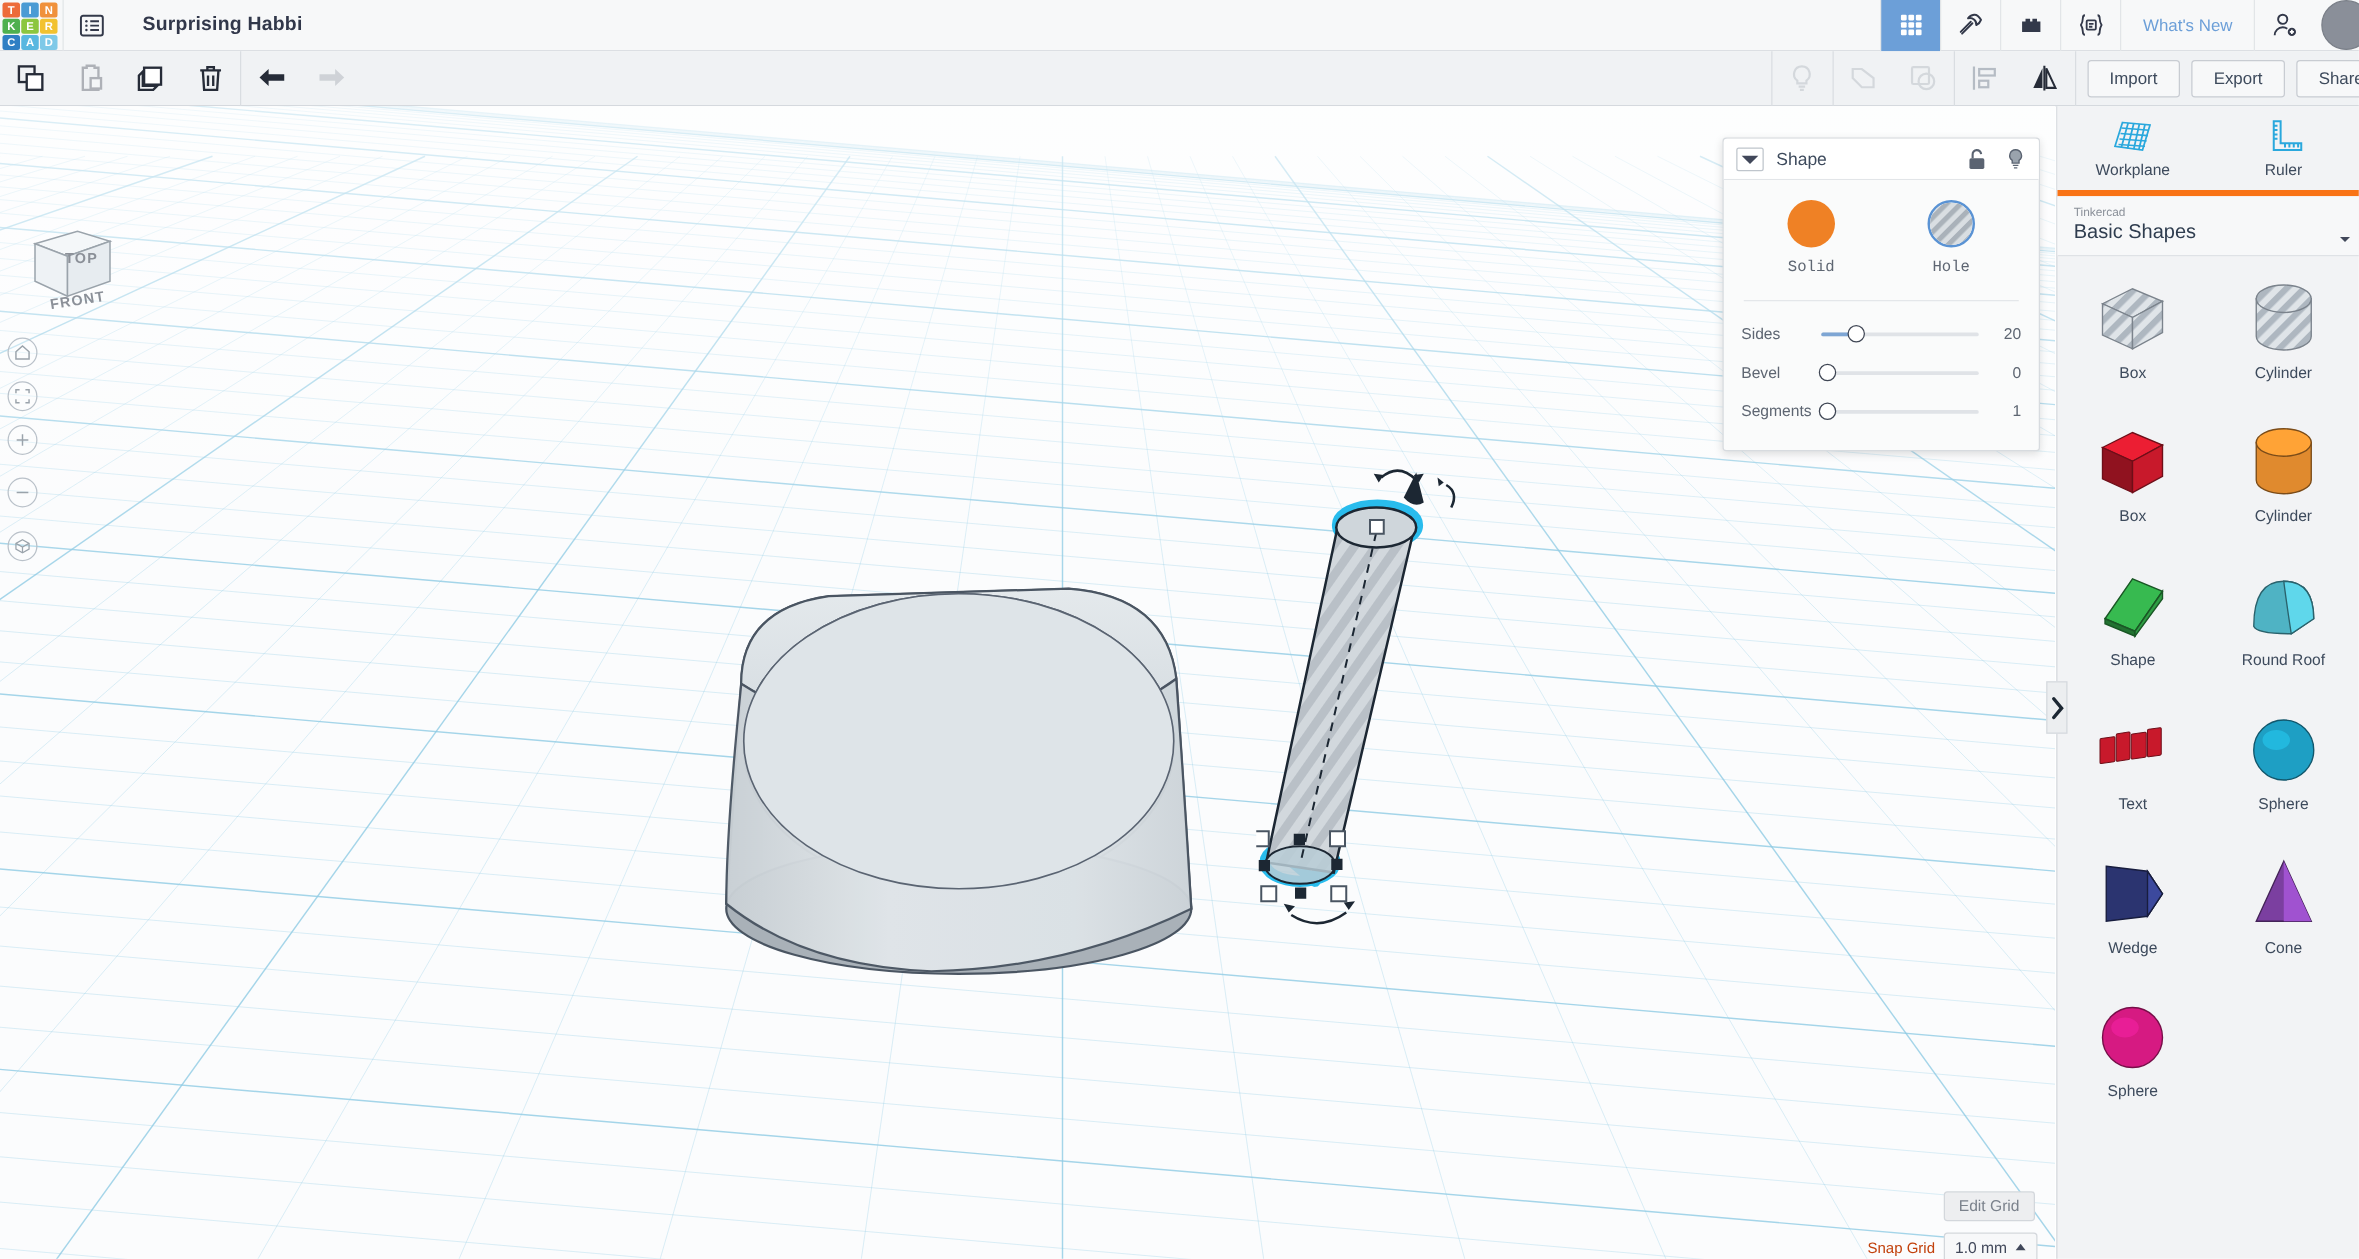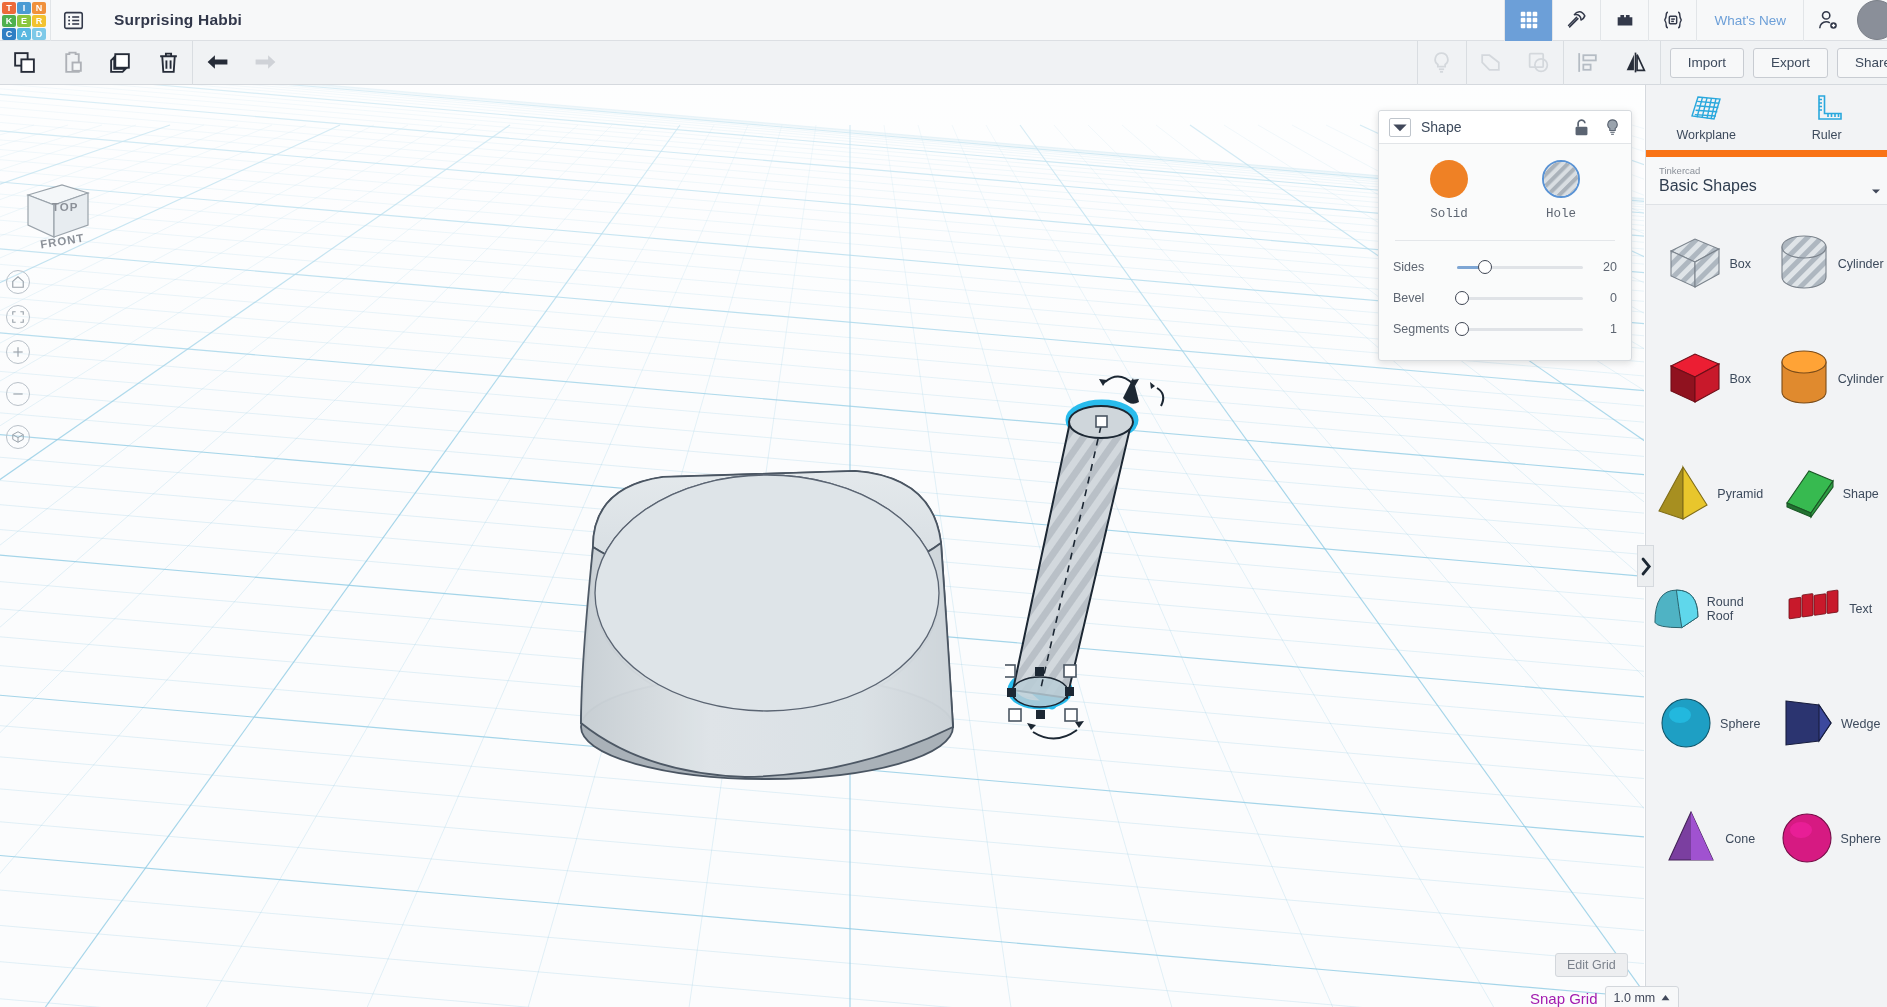--- a/index.html
+++ b/index.html
@@ -78,45 +78,45 @@
   .sl-track { flex:1; position:relative; height:16px; }
   .sl-bar { position:absolute; left:0; top:7px; width:100%; height:3px; background:#e0e3e7; border-radius:2px; }
   .sl-fill { position:absolute; left:0; top:7px; height:3px; background:#7ea6d4; border-radius:2px; }
   .sl-knob { position:absolute; top:1px; width:14px; height:14px; border:1.8px solid #3f4654;
     border-radius:50%; background:#fff; cursor:pointer; }
   .sl-val { width:34px; text-align:right; font-size:12.5px; color:#5e6672; }
 
   
   .sidebar { position:absolute; left:1645px; top:85px; width:242px; height:922px;
     background:#f2f3f5; border-left:1px solid #d5d9de; }
-  .tools-row { display:flex; height:72px; border-bottom:7px solid #f97316; background:#f2f3f5; }
+  .tools-row { display:flex; height:72px; border-bottom:5px solid #f97316; background:#f2f3f5; }
   .tool { flex:1; display:flex; flex-direction:column; align-items:center;
     justify-content:center; gap:5px; cursor:pointer; }
   .tool svg { width:34px; height:30px; }
   .tool span { font-size:12.5px; color:#3d4a5c; }
   .collection { padding:8px 13px 9px; background:#f7f8f9; border-bottom:1px solid #dfe2e6; position:relative; }
   .coll-sup { font-size:9.5px; color:#8a9099; }
   .coll-name { font-size:16px; color:#2f3d4f; margin-top:1px; }
   .coll-caret { position:absolute; right:5px; top:28px; }
   .shapes-grid { display:grid; grid-template-columns:1fr 1fr; }
-  .shape-cell { height:115px; display:flex; align-items:center;
+  .shape-cell { height:115px; display:flex; flex-direction:column; align-items:center;
     justify-content:center; cursor:pointer; }
   .shape-cell svg { width:68px; height:68px; }
   .shape-cell span { font-size:12.5px; color:#3d4a5c; margin-top:2px; }
   .panel-toggle { position:absolute; left:1637px; top:545px; width:17px; height:42px;
     background:#eceef0; border:1px solid #d5d9de; display:flex; align-items:center;
     justify-content:center; cursor:pointer; z-index:6; }
 
   
   .editgrid { position:absolute; left:1555px; top:953px; height:24px; padding:0 11px;
     background:#edeef0; border:1px solid #d3d7dc; border-radius:3px; font-size:12.5px;
     color:#7b828c; display:flex; align-items:center; cursor:pointer; z-index:5; }
   .snaprow { position:absolute; left:1494px; top:986px; display:flex; align-items:center;
     gap:7px; z-index:5; }
-  .snap-label { font-size:15px; color:#a21caf;margin-left:36px; }
+  .snap-label { font-size:12px; color:#c2410c; }
   .snap-sel { height:24px; padding:0 8px; background:#f7f8f9; border:1px solid #d3d7dc;
     border-radius:3px; font-size:12.5px; color:#41485a; display:flex; align-items:center;
     gap:6px; cursor:pointer; }
 </style>
 </head>
 <body>
 
 <div class="topbar">
   <div class="logo" id="logo">
       <span style="background: rgb(237, 107, 58);">T</span>
@@ -754,27 +754,20 @@
       </div>
       <div class="shape-cell">
         <svg viewBox="0 0 68 68" stroke-width="1.1">
           <path d="M12 18 H56 V48 A22 11 0 0 1 12 48 Z" fill="#e08a2e" stroke="#7b4c19"></path>
           <ellipse cx="34" cy="18" rx="22" ry="11" fill="#ffa336" stroke="#7b4c19"></ellipse>
         </svg>
         <span>Cylinder</span>
       </div>
       <div class="shape-cell">
         <svg viewBox="0 0 68 68" stroke-width="1.1">
-          <path d="M34 8 10 52 34 60Z" fill="#a78f20" stroke="#806d18"></path>
-          <path d="M34 8 58 46 34 60Z" fill="#e8c62c" stroke="#806d18"></path>
-        </svg>
-        <span>Pyramid</span>
-      </div>
-      <div class="shape-cell">
-        <svg viewBox="0 0 68 68" stroke-width="1.1">
           <path d="M12 44 34 12 58 22 36 54Z" fill="#37ba50" stroke="#1a5725"></path>
           <path d="M12 44 36 54 36 58 12 48Z" fill="#227231" stroke="#1a5725"></path>
           <path d="M36 54 58 22 58 28 36 58Z" fill="#2f9e44" stroke="#1a5725"></path>
         </svg>
         <span>Shape</span>
       </div>
       <div class="shape-cell">
         <svg viewBox="0 0 68 68" stroke-width="1.1">
           <path d="M10 50 Q10 14 34 14 Q58 14 58 44 L40 56 Q12 56 10 50Z" fill="#4fb3c4" stroke="#2b626c"></path>
           <path d="M34 14 Q58 14 58 44 L40 56 Q36 30 34 14Z" fill="#5fd7eb" stroke="#2b626c"></path>

